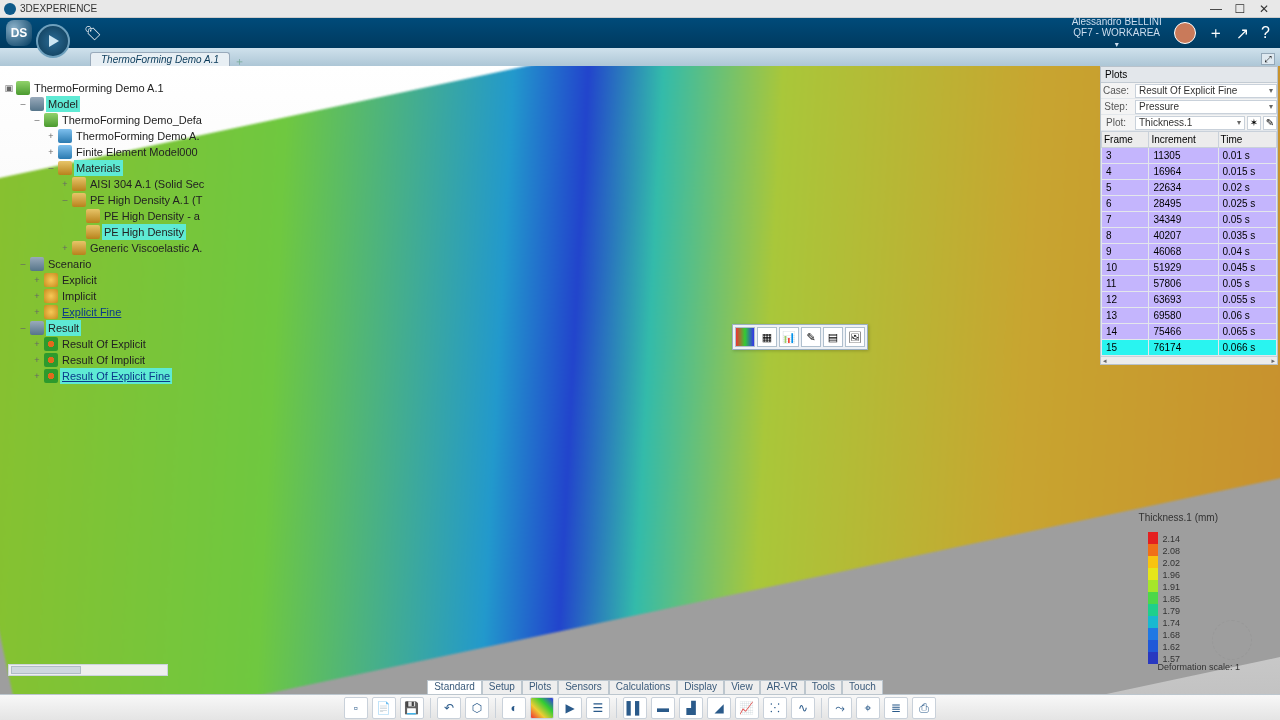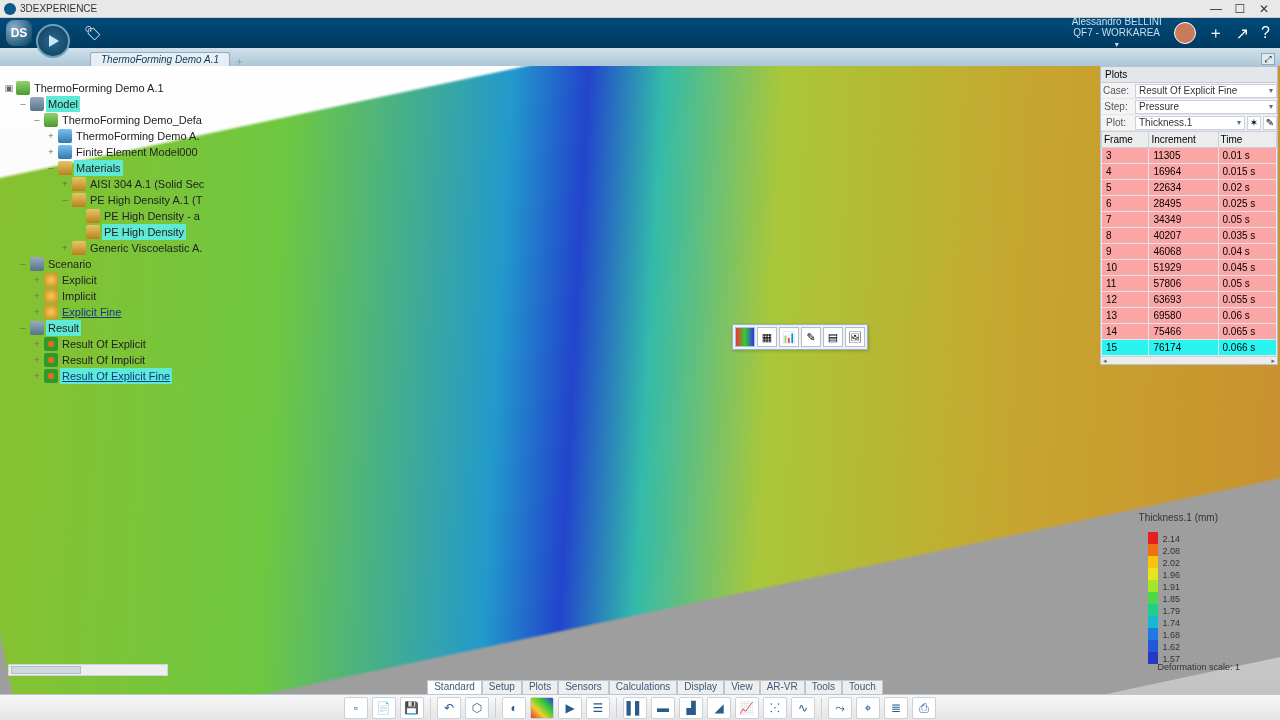--- a/index.html
+++ b/index.html
@@ -69,21 +69,21 @@
   .tree .ind1 {padding-left:14px;} .tree .ind2{padding-left:28px;} .tree .ind3{padding-left:42px;} .tree .ind4{padding-left:56px;} .tree .ind5{padding-left:70px;}
   
   
   .plots { position:absolute; right:2px; top:0; width:178px; background:#f4f4f4; border:1px solid #b8c2cb; font-size:10px;}
   .plots .title { background:#e3e7eb; padding:2px 4px; border-bottom:1px solid #c3cbd3;}
   .plots .row { display:flex; align-items:center; border-bottom:1px solid #e3e7eb; height:16px;}
   .plots .row .k { width:34px; text-align:center; padding-right:4px; color:#555;}
   .plots .row .v { flex:1; background:#fff; border:1px solid #c9d1da; height:14px; display:flex; align-items:center; padding:0 3px; justify-content:space-between; color:#333;}
   .plots .row .v .dd{font-size:8px;color:#666;}
   .plots .row .side { width:14px; height:14px; border:1px solid #c9d1da; margin-left:2px; display:flex;align-items:center;justify-content:center; background:#fff; cursor:pointer;}
-  .plots table { width:100%; border-collapse:collapse; font-size:10px; background:#fca5a5;}
+  .plots table { width:100%; border-collapse:collapse; font-size:10px; background:#c4b5fd;}
   .plots th { background:#ececec; border:1px solid #c9d1da; padding:2px; font-weight:normal; text-align:left;}
   .plots td { border:1px solid #e3e7eb; padding:2px 4px;}
   .plots tr.sel td { background:#29f4f0;}
   .plots .scroll { height:8px; background:#ececec; border-top:1px solid #c9d1da; display:flex; align-items:center; justify-content:space-between; padding:0 2px; font-size:7px; color:#666;}
   .plots .topright{position:absolute; right:2px; top:-14px; width:14px;height:12px;border:1px solid #94a8b8;background:#dfe9f0;font-size:9px;text-align:center;cursor:pointer;}
   
   
   .bt-tabs { position:absolute; bottom:26px; left:0; right:0; height:14px; display:flex; justify-content:center; gap:0; font-size:10px;}
   .bt-tabs .t { padding:0 6px; background:#eee; border:1px solid #bcc6ce; border-bottom:none; cursor:pointer; color:#3a5a7a;}
   .bt-tabs .t.active { background:#fff;margin-left:30px;}

